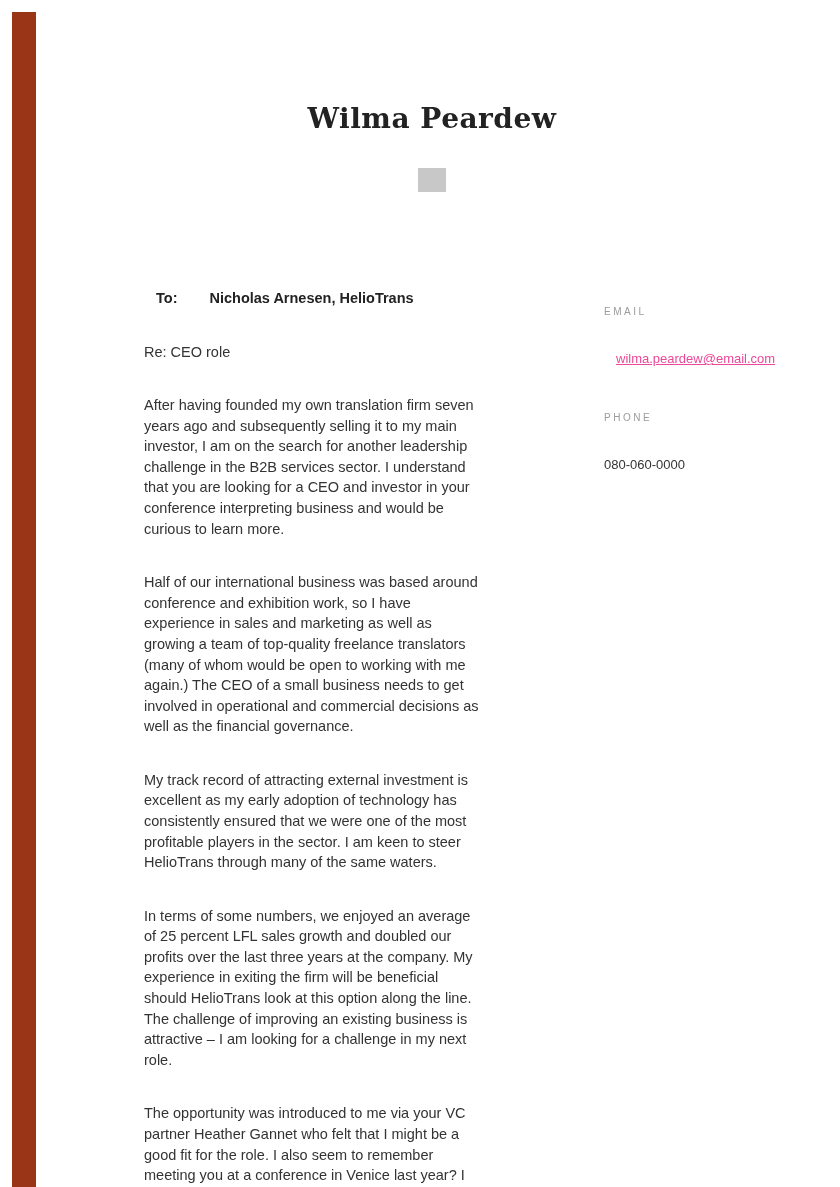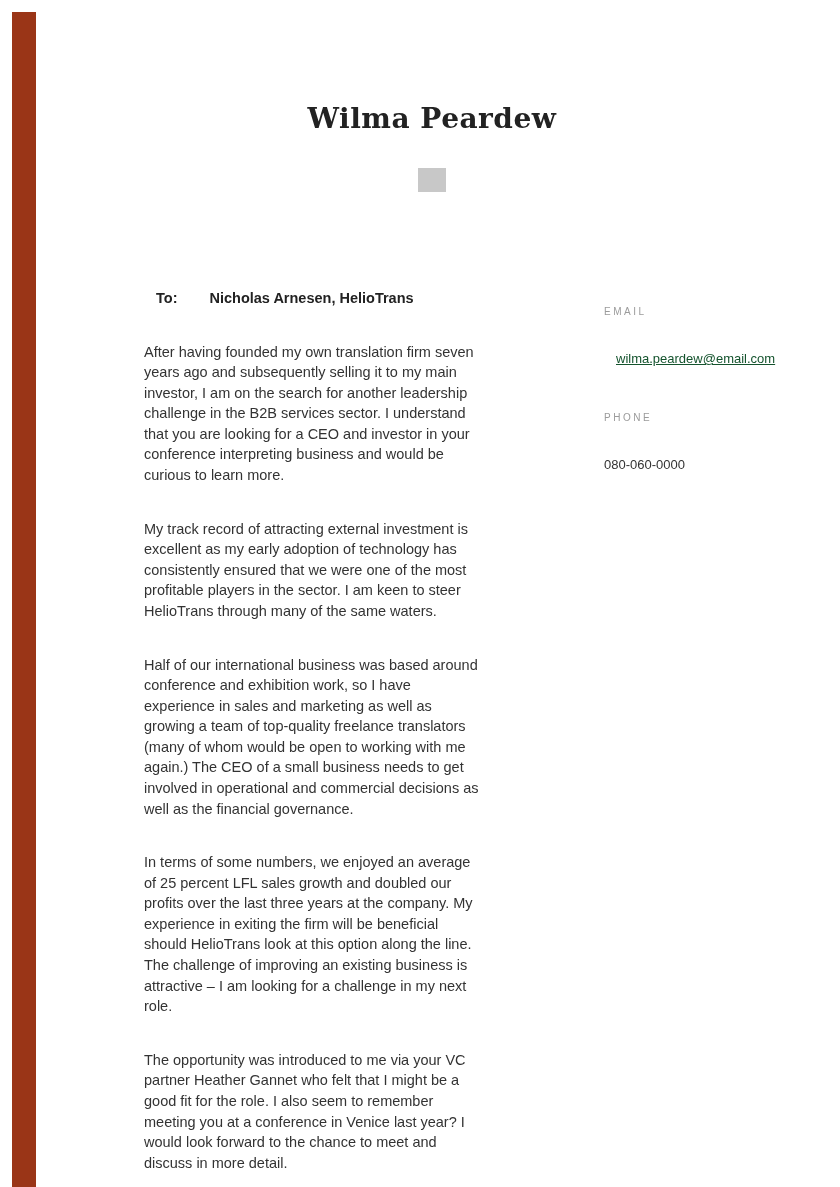--- a/index.html
+++ b/index.html
@@ -75,21 +75,21 @@
     letter-spacing: 2.5px;
     color: #9b9b9b;
     text-transform: uppercase;
     margin-bottom: 10px;
   }
   .contact-value {
     color: #333333;
     margin-bottom: 22px;
   }
   .email-link {
-    color: #14532d;
+    color: #ec4899;
     text-decoration: underline;
     cursor: pointer;
   }
 </style>
 </head>
 <body>
 
 <div class="accent-bar"></div>
 
 <div class="page">
@@ -98,23 +98,24 @@
     <div class="name">Wilma Peardew</div>
     <div class="divider"></div>
   </div>
 
   <div class="content">
 
     <div class="letter">
       <p class="to-line">
         <span class="to-label">To:</span><span>Nicholas Arnesen, HelioTrans</span>
       </p>
+      <p class="re-line">Re: CEO role</p>
       <p class="para">After having founded my own translation firm seven years ago and subsequently selling it to my main investor, I am on the search for another leadership challenge in the B2B services sector. I understand that you are looking for a CEO and investor in your conference interpreting business and would be curious to learn more.</p>
+      <p class="para">Half of our international business was based around conference and exhibition work, so I have experience in sales and marketing as well as growing a team of top-quality freelance translators (many of whom would be open to working with me again.) The CEO of a small business needs to get involved in operational and commercial decisions as well as the financial governance.</p>
       <p class="para">My track record of attracting external investment is excellent as my early adoption of technology has consistently ensured that we were one of the most profitable players in the sector. I am keen to steer HelioTrans through many of the same waters.</p>
-      <p class="para">Half of our international business was based around conference and exhibition work, so I have experience in sales and marketing as well as growing a team of top-quality freelance translators (many of whom would be open to working with me again.) The CEO of a small business needs to get involved in operational and commercial decisions as well as the financial governance.</p>
       <p class="para">In terms of some numbers, we enjoyed an average of 25 percent LFL sales growth and doubled our profits over the last three years at the company. My experience in exiting the firm will be beneficial should HelioTrans look at this option along the line. The challenge of improving an existing business is attractive – I am looking for a challenge in my next role.</p>
       <p class="para">The opportunity was introduced to me via your VC partner Heather Gannet who felt that I might be a good fit for the role. I also seem to remember meeting you at a conference in Venice last year? I would look forward to the chance to meet and discuss in more detail.</p>
       <p class="closing">Sincerely,</p>
       <p class="signature">Wilma Peardew</p>
     </div>
 
     <div class="sidebar">
       <div class="contact-label">EMAIL</div>
       <div class="contact-value">
         <a class="email-link">wilma.peardew@email.com</a>

